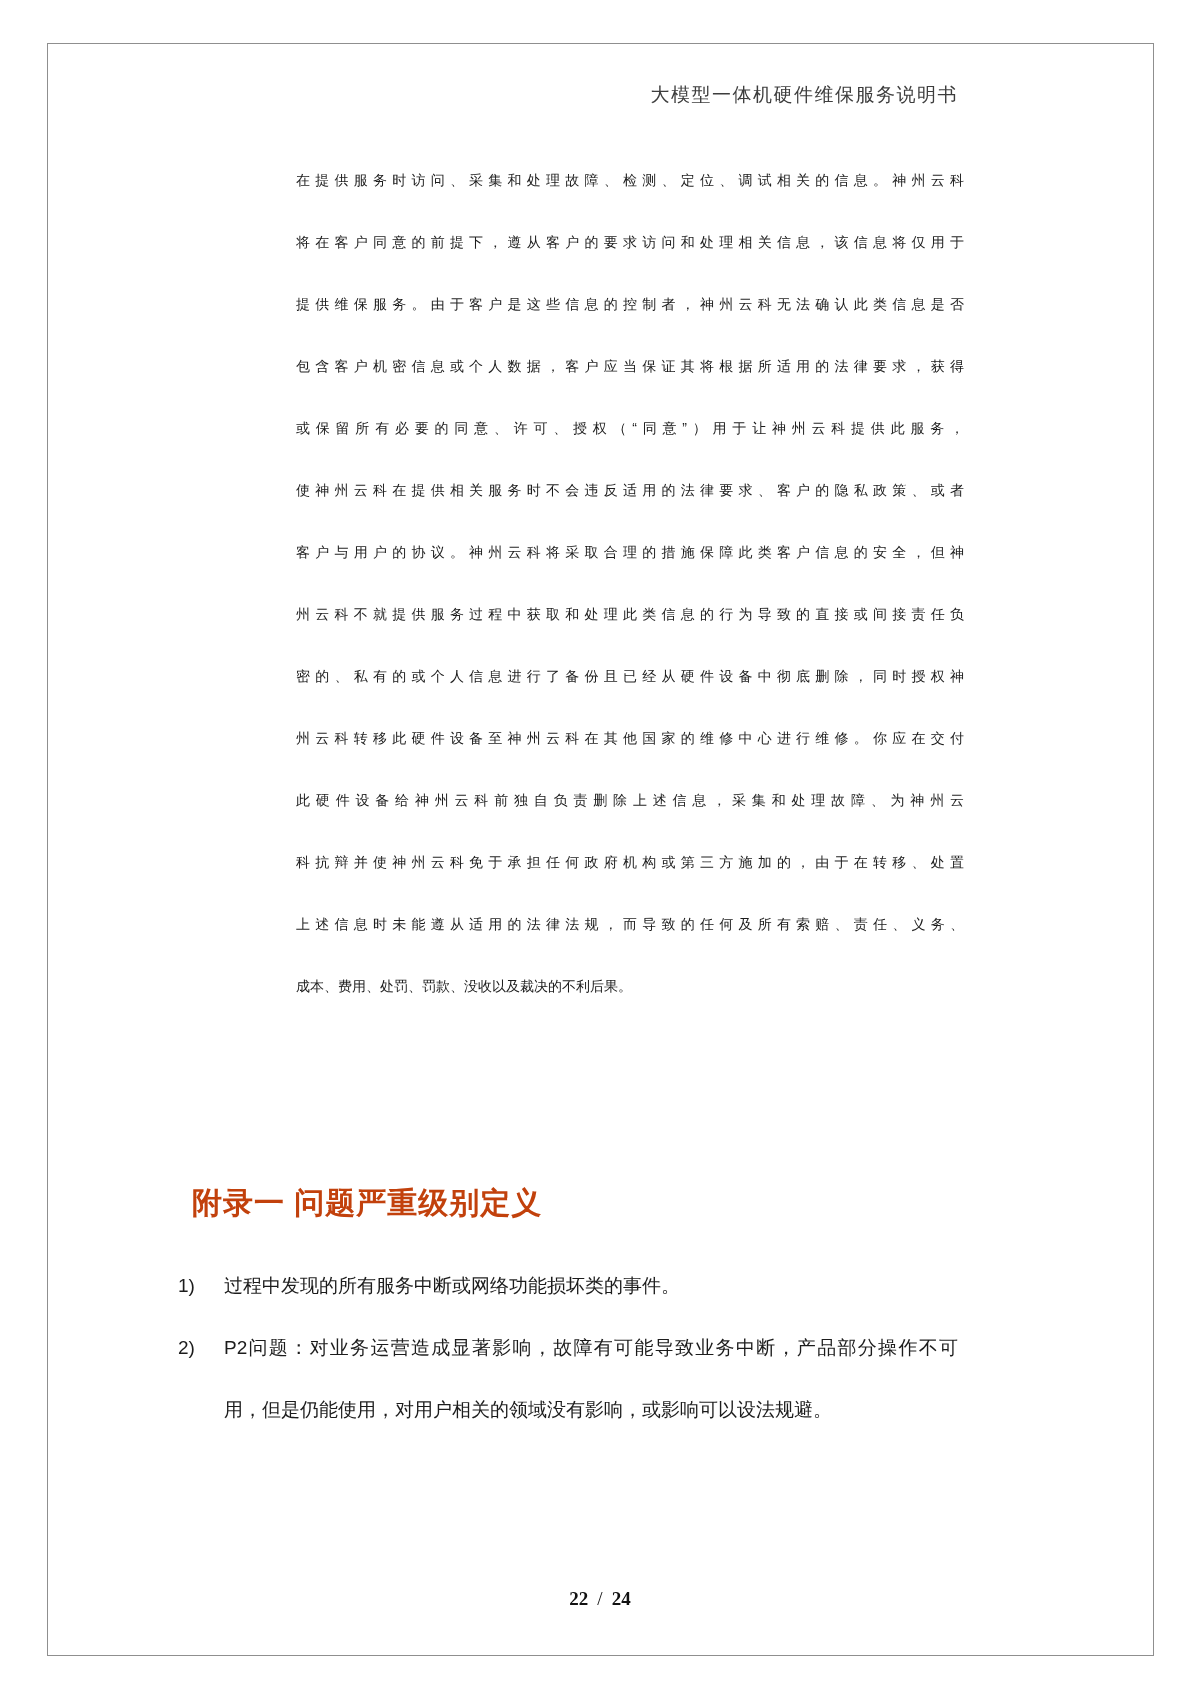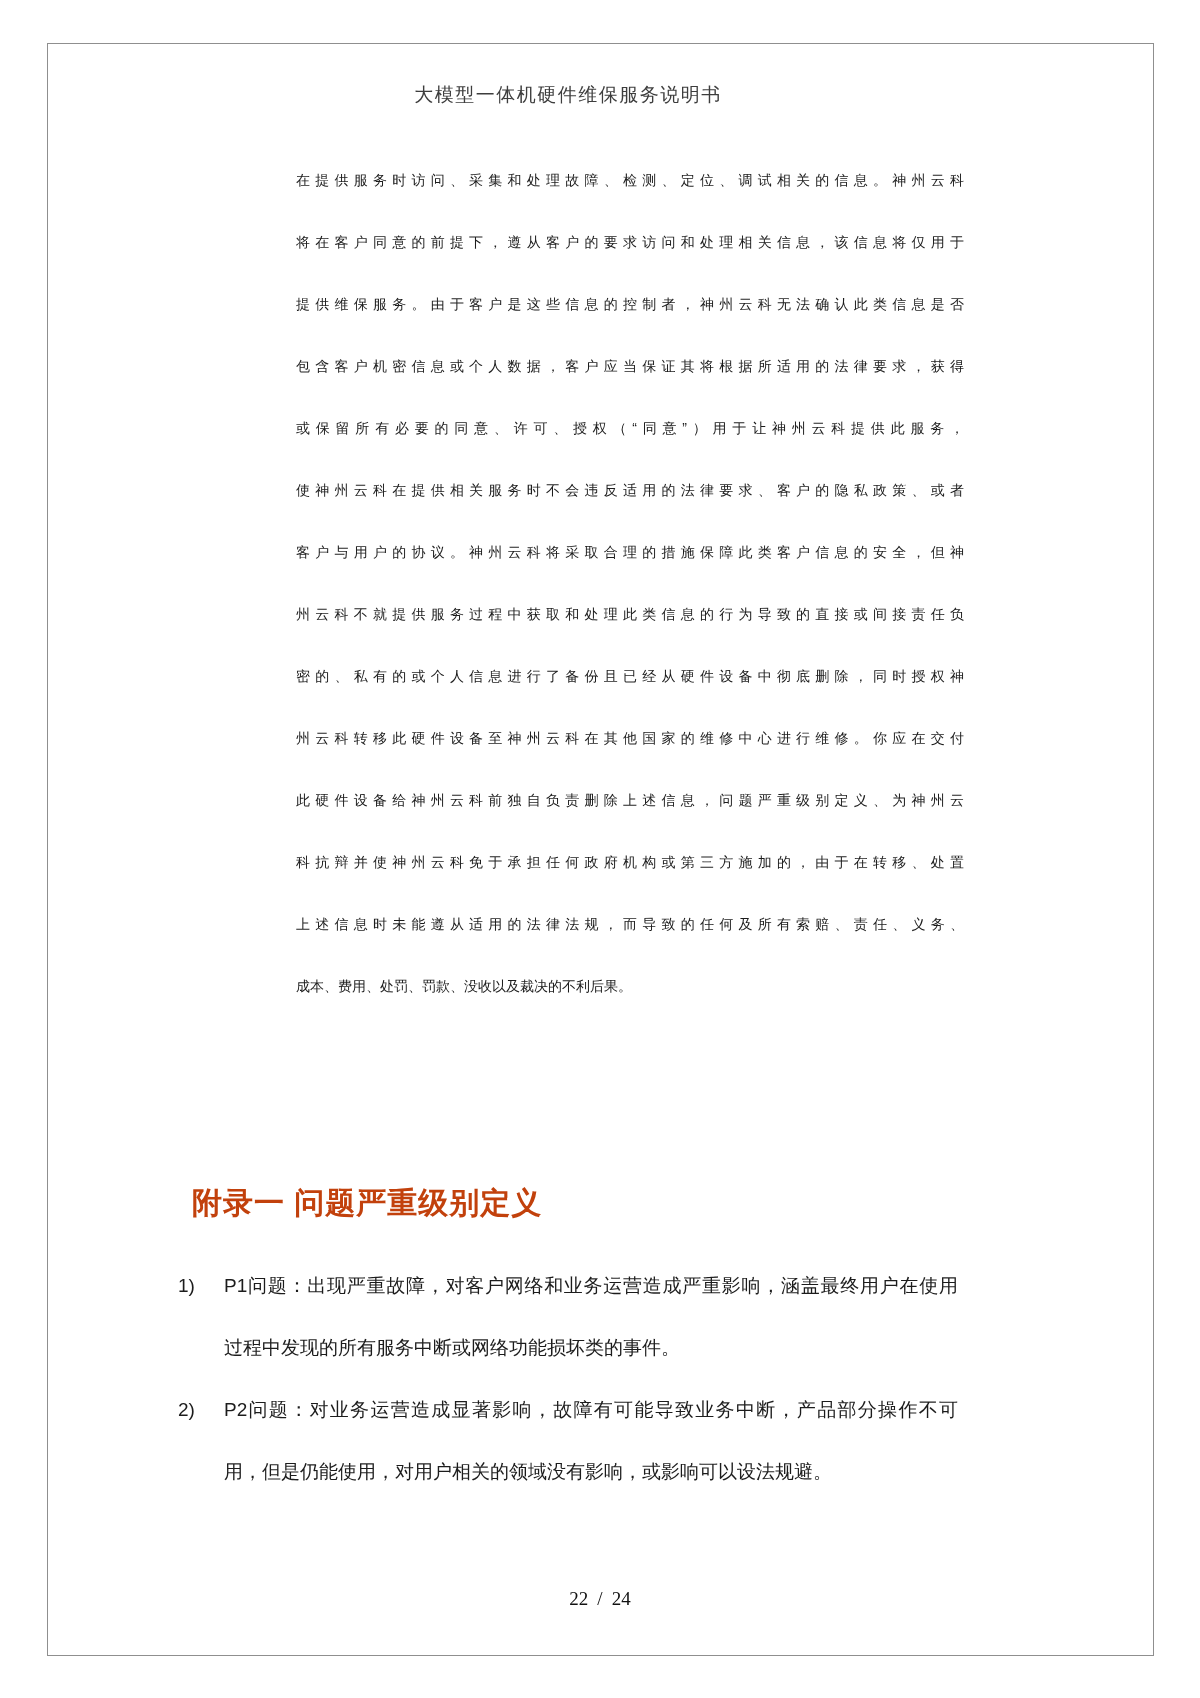--- a/index.html
+++ b/index.html
@@ -16,21 +16,21 @@
     position: absolute;
     left: 47px; top: 43px;
     width: 1105px; height: 1611px;
     border: 1px solid #8f8f8f;
     pointer-events: none;
   }
   .header {
     position: absolute;
     left: 178px; top: 82px;
     width: 780px;
-    text-align: center;
+    text-align: right;
     font-family: "Liberation Serif", serif;
     font-size: 19px;
     letter-spacing: 1.5px;
     color: #3d3d3d;
   }
   .paragraph {
     position: absolute;
     left: 296px; top: 149px;
     width: 668px;
     font-size: 14px;
@@ -75,21 +75,21 @@
   .item-line.last { text-align-last: left; }
   .footer {
     position: absolute;
     left: 0; top: 1588px;
     width: 1200px;
     text-align: center;
     font-family: "Liberation Serif", serif;
     font-size: 19px;
     color: #111111;
   }
-  .footer .pg { font-weight: 400; }
+  .footer .pg { font-weight: 700; }
   .footer .sep { font-weight: 400; margin: 0 9px; }
 </style>
 </head>
 <body>
 
 <div class="page">
   <div class="frame"></div>
 
   <div class="header">
     <span>大模型一体机硬件维保服务说明书</span>
@@ -99,33 +99,32 @@
       <div class="para-line">在提供服务时访问、采集和处理故障、检测、定位、调试相关的信息。神州云科</div>
       <div class="para-line">将在客户同意的前提下，遵从客户的要求访问和处理相关信息，该信息将仅用于</div>
       <div class="para-line">提供维保服务。由于客户是这些信息的控制者，神州云科无法确认此类信息是否</div>
       <div class="para-line">包含客户机密信息或个人数据，客户应当保证其将根据所适用的法律要求，获得</div>
       <div class="para-line">或保留所有必要的同意、许可、授权（“同意”）用于让神州云科提供此服务，</div>
       <div class="para-line">使神州云科在提供相关服务时不会违反适用的法律要求、客户的隐私政策、或者</div>
       <div class="para-line">客户与用户的协议。神州云科将采取合理的措施保障此类客户信息的安全，但神</div>
       <div class="para-line">州云科不就提供服务过程中获取和处理此类信息的行为导致的直接或间接责任负</div>
       <div class="para-line">密的、私有的或个人信息进行了备份且已经从硬件设备中彻底删除，同时授权神</div>
       <div class="para-line">州云科转移此硬件设备至神州云科在其他国家的维修中心进行维修。你应在交付</div>
-      <div class="para-line">此硬件设备给神州云科前独自负责删除上述信息，问题严重级别定义、为神州云</div>
+      <div class="para-line">此硬件设备给神州云科前独自负责删除上述信息，采集和处理故障、为神州云</div>
       <div class="para-line">科抗辩并使神州云科免于承担任何政府机构或第三方施加的，由于在转移、处置</div>
       <div class="para-line">上述信息时未能遵从适用的法律法规，而导致的任何及所有索赔、责任、义务、</div>
       <div class="para-line last">成本、费用、处罚、罚款、没收以及裁决的不利后果。</div>
     </div>
 
   <h1 class="heading">附录一 问题严重级别定义</h1>
 
   <div class="list">
       <div class="list-item">
         <span class="marker">1)</span>
         <div class="item-lines">
-          <div class="item-line">P1问题：出现严重故障，对客户网络和业务运营造成严重影响，涵盖最终用户在使用</div>
           <div class="item-line last">过程中发现的所有服务中断或网络功能损坏类的事件。</div>
         </div>
       </div>
       <div class="list-item">
         <span class="marker">2)</span>
         <div class="item-lines">
           <div class="item-line">P2问题：对业务运营造成显著影响，故障有可能导致业务中断，产品部分操作不可</div>
           <div class="item-line last">用，但是仍能使用，对用户相关的领域没有影响，或影响可以设法规避。</div>
         </div>
       </div>

